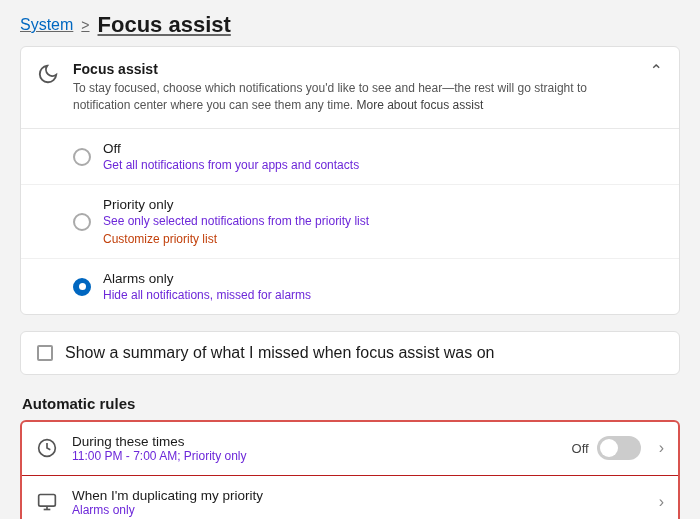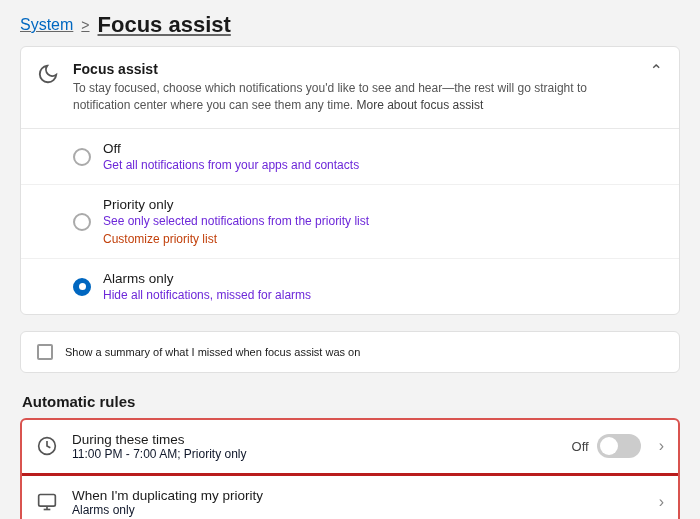--- a/index.html
+++ b/index.html
@@ -176,21 +176,21 @@
       width: 16px;
       height: 16px;
       border: 2px solid #999;
       background: #fff;
       border-radius: 2px;
       flex-shrink: 0;
       cursor: pointer;
     }
 
     .summary-label {
-      font-size: 11px;
+      font-size: 16px;
     }
 
     
     .section-title {
       font-size: 15px;
       font-weight: 600;
       margin-bottom: 8px;
       padding-left: 2px;
     }
 
@@ -198,21 +198,21 @@
       background: #fff;
       border-radius: 6px;
       border: 1px solid #e0e0e0;
       border: 2.5px solid #d9534f;
     }
 
     .rule-row {
       display: flex;
       align-items: center;
       padding: 12px 14px;
-      border-bottom: 3px solid #b91c1c;
+      border-bottom: 1px solid #b91c1c;
       gap: 14px;
     }
 
     .rule-row:last-child { border-bottom: none; }
 
     .rule-icon {
       width: 22px;
       height: 22px;
       flex-shrink: 0;
       color: #555;
@@ -223,21 +223,21 @@
 
     .rule-text { flex: 1; }
 
     .rule-title {
       font-size: 13.5px;
       font-weight: 500;
     }
 
     .rule-sub {
       font-size: 12px;
-      color: #0f172a;
+      color: #6d28d9;
     }
 
     .rule-toggle-area {
       display: flex;
       align-items: center;
       gap: 8px;
     }
 
     .toggle-label {
       font-size: 13px;

